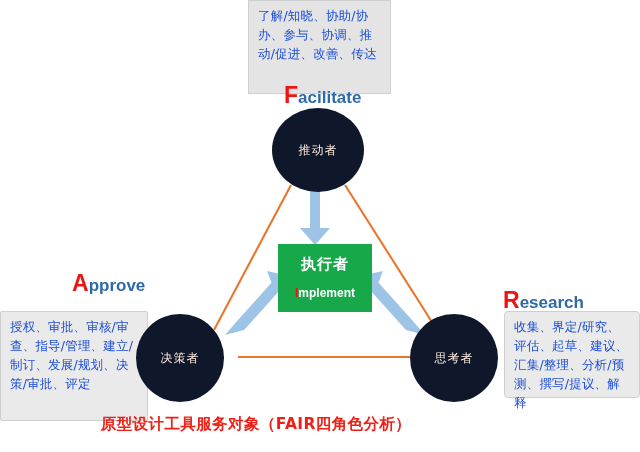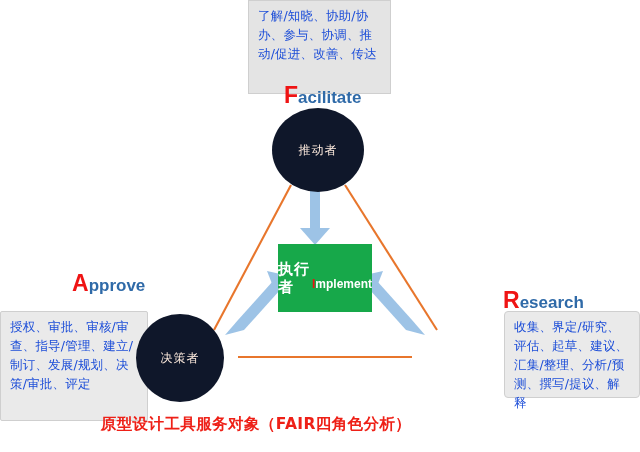--- a/index.html
+++ b/index.html
@@ -95,21 +95,21 @@
 
   
   #box-implement {
     position: absolute;
     left: 278px;
     top: 244px;
     width: 94px;
     height: 68px;
     background: #17a84a;
     display: flex;
-    flex-direction: row;
+    flex-direction: column;
     align-items: center;
     justify-content: center;
     box-sizing: border-box;
   }
   #implement-cn {
     color: #ffffff;
     font-size: 15px;
     font-weight: bold;
     font-family: "DejaVu Sans", "Liberation Sans", sans-serif;
     line-height: 1.2;
@@ -196,20 +196,23 @@
   </div>
 
   <div class="role-circle" id="circle-facilitator">
     <span>推动者</span>
   </div>
 
   <div class="role-circle" id="circle-approver">
     <span>决策者</span>
   </div>
 
+  <div class="role-circle" id="circle-researcher">
+    <span>思考者</span>
+  </div>
 
   <div id="box-implement">
     <div id="implement-cn">执行者</div>
     <div id="implement-en">
       <span class="cap">I</span><span>mplement</span>
     </div>
   </div>
 
   <div id="caption">原型设计工具服务对象（FAIR四角色分析）</div>
 

